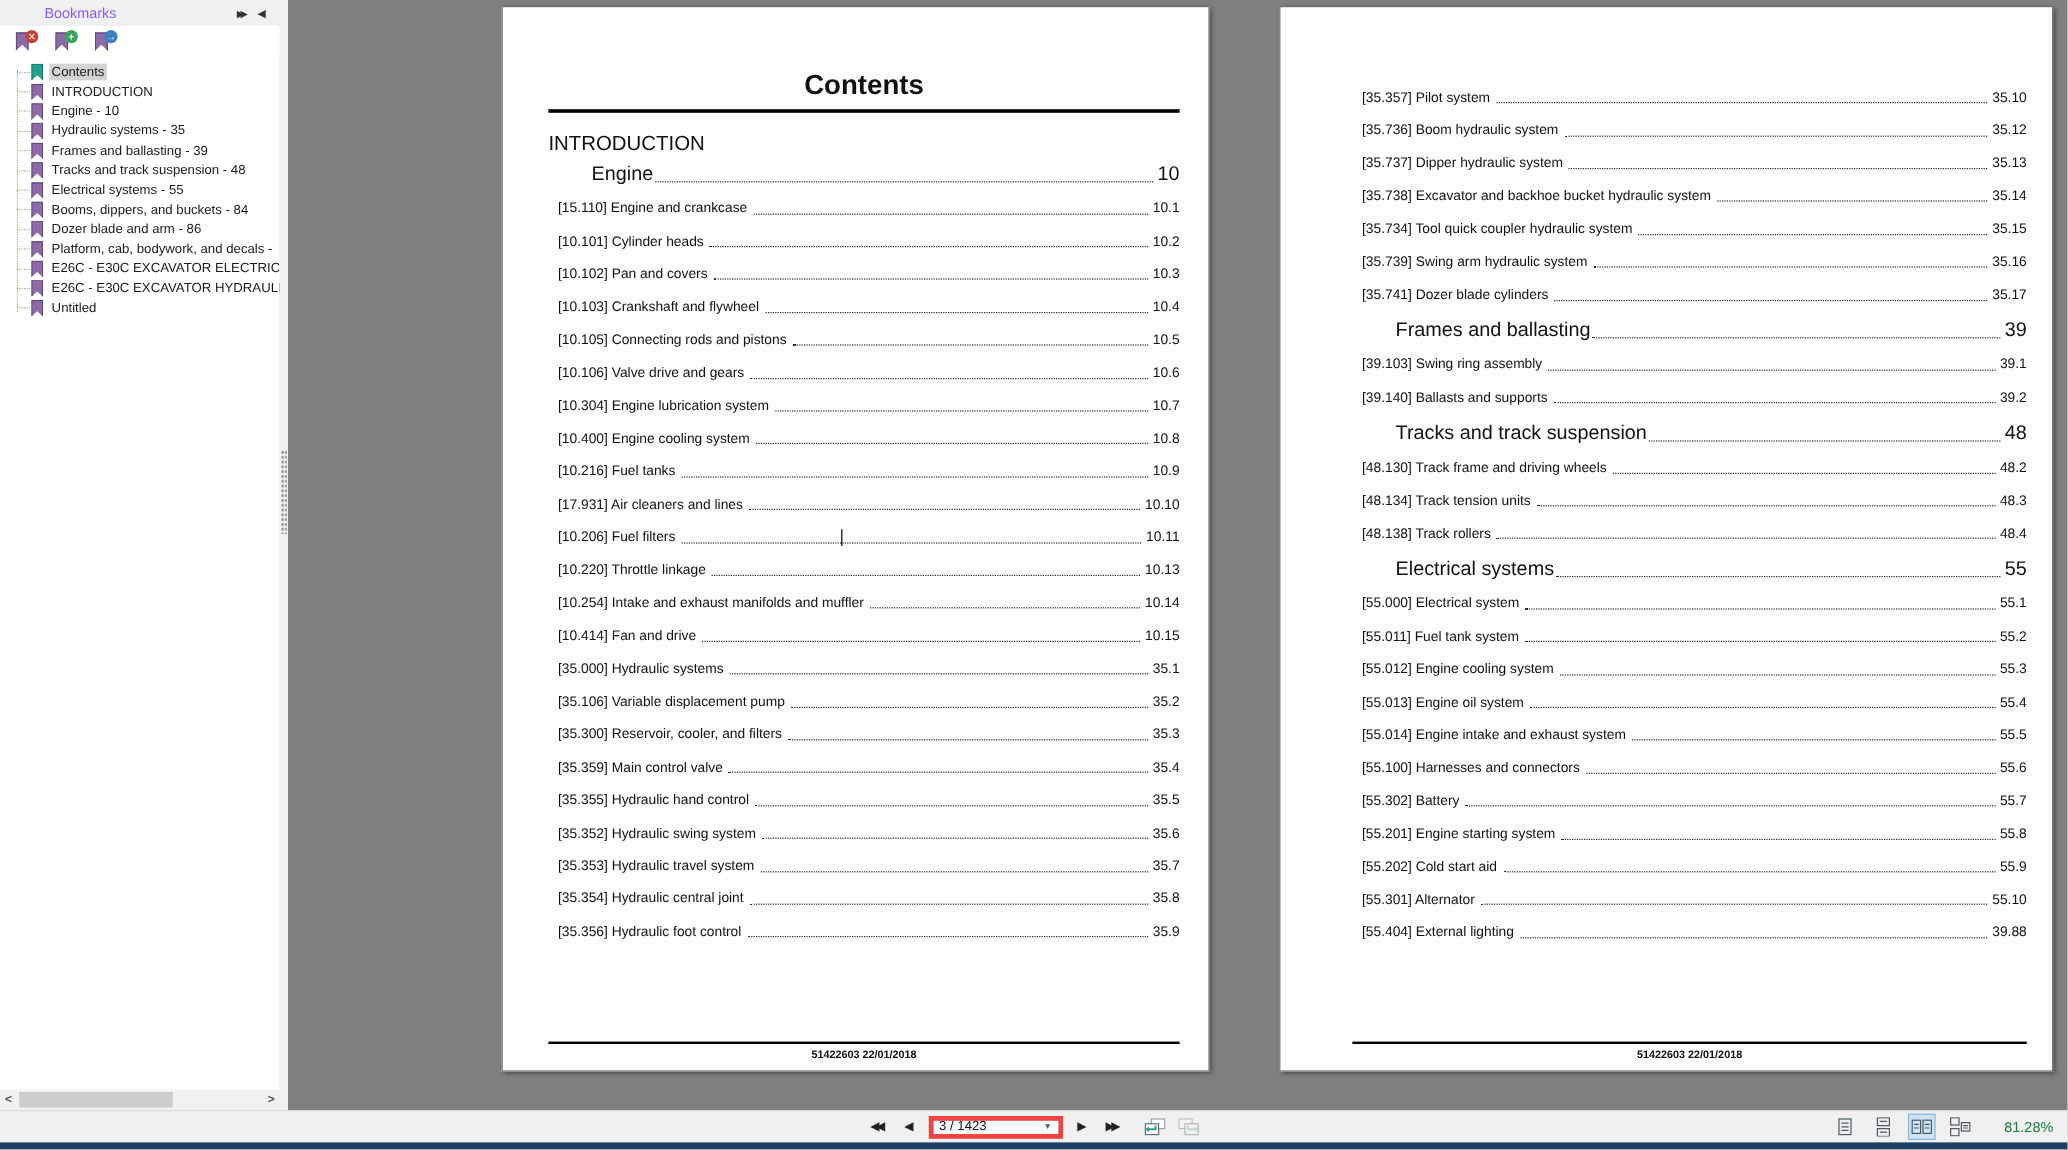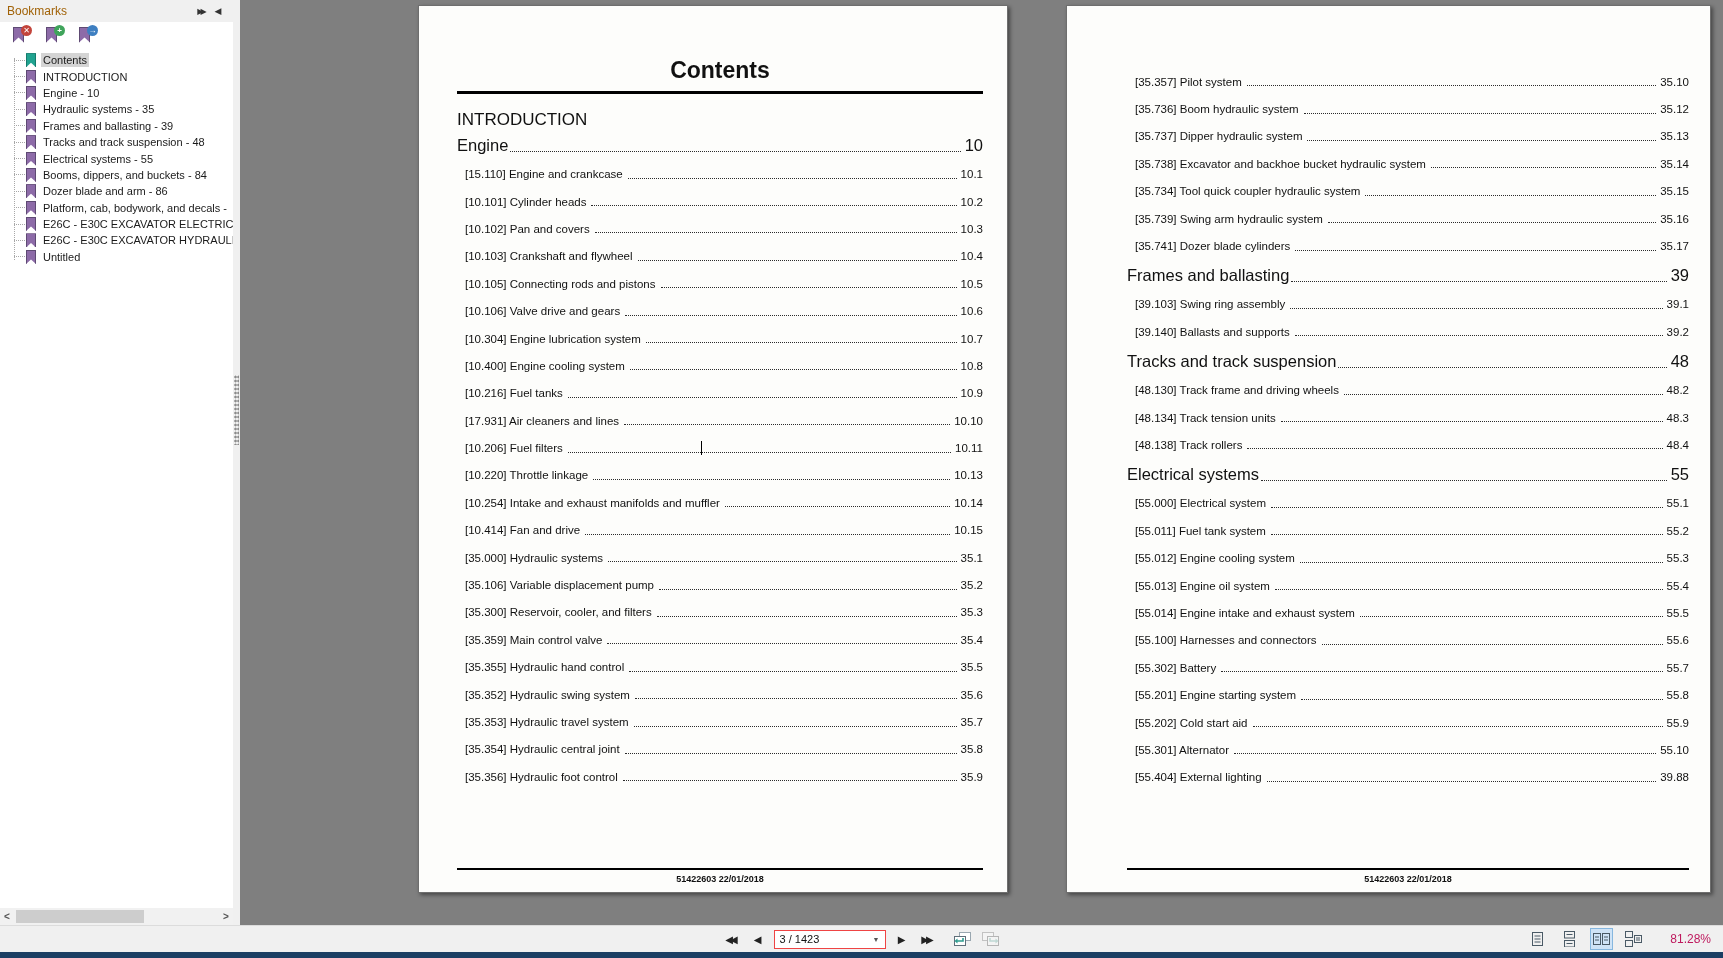--- a/index.html
+++ b/index.html
@@ -3,21 +3,21 @@
 <meta charset="utf-8">
 <style>
   * { margin:0; padding:0; box-sizing:border-box; }
   html,body { width:1723px; height:958px; overflow:hidden; }
   body { font-family:"Liberation Sans","DejaVu Sans",sans-serif; }
   #app { position:relative; width:1723px; height:958px; background:#efefef; }
 
   
   #sidebar { position:absolute; left:0; top:0; width:233px; height:925px; background:#ffffff; }
   .sb-header { height:22px; background:#f0f0f0; display:flex; align-items:center; padding:0 7px; }
-  .sb-title { font-size:12px; color:#a16207; flex:1; }
+  .sb-title { font-size:12px; color:#8b5cf6; flex:1;margin-left:30px; }
   .sb-hicon { color:#333; cursor:pointer; display:flex; align-items:center; justify-content:center; width:16px; height:16px; }
   .dbl-arrow { font-size:8px; letter-spacing:-3px; padding-right:3px; }
   .sm-arrow { font-size:9px; }
   .sb-toolbar { height:26px; display:flex; align-items:center; gap:18px; padding:2px 0 0 13px; background:#fff; }
   .rb-btn { position:relative; width:15px; height:19px; cursor:pointer; }
   .ribbon { display:inline-block; width:11px; height:16px; background:#8d6ba8; border:1px solid #5e4a73;
             clip-path:polygon(0 0,100% 0,100% 100%,50% 68%,0 100%); }
   .badge { position:absolute; right:-4px; top:-2px; width:11px; height:11px; border-radius:50%;
            color:#fff; font-size:8px; line-height:11px; text-align:center; font-weight:bold; }
   .badge.red { background:#c3443b; } .badge.green { background:#3fa45b; } .badge.blue { background:#3e7fc1; }
@@ -49,21 +49,21 @@
   .page { position:absolute; top:5px; height:888px; background:#fdfdfb; border:1px solid #6e6e6e;
           box-shadow:2px 2px 4px rgba(0,0,0,.45); color:#111; }
   #pageLeft  { left:178px; width:590px; padding:0 24px 0 38px; }
   #pageRight { left:826px; width:645px; padding:62px 21px 0 60px; }
 
   .doc-title { margin-top:50px; text-align:center; font-size:23px; font-weight:bold; line-height:28px; }
   .title-rule { margin-top:7px; height:2.5px; background:#000; }
   .toc-heading { margin-top:16px; font-size:17px; line-height:20px; color:#111; }
 
   .toc-row { display:flex; align-items:center; cursor:pointer; }
-  .toc-row.section { height:31px; font-size:16.5px; }
+  .toc-row.section { height:31px; font-size:16.5px;margin-left:36px; }
   .toc-row.entry { height:27.4px; font-size:11.5px; }
   .toc-row.entry .toc-label { padding-left:8px;text-align:right; }
   .toc-label { white-space:nowrap; }
   .leader { flex:1; border-bottom:1.6px dotted #2b2b2b; margin:0 4px 0 5px; position:relative;
             transform:translateY(4px); }
   .toc-row.section .leader { transform:translateY(6px); margin-left:2px; }
   .toc-page { white-space:nowrap; }
   .caret { position:absolute; left:133px; bottom:-3px; width:1.5px; height:14px; background:#000; }
 
   .page-footer { position:absolute; bottom:8px; border-top:2px solid #000; text-align:center;
@@ -71,31 +71,31 @@
   #pageLeft .page-footer { left:38px; right:24px; }
   #pageRight .page-footer { left:60px; right:21px; }
 
   
   #toolbar { position:absolute; left:0; top:925px; width:1723px; height:27px; background:#f0f0f0;
              border-top:1px solid #dcdcdc; display:flex; align-items:center; }
   .nav-cluster { position:absolute; left:50%; transform:translateX(-50%); display:flex; align-items:center; gap:6px; }
   .tb-btn { min-width:20px; height:20px; display:flex; align-items:center; justify-content:center;
             color:#222; cursor:pointer; font-size:10px; }
   .tb-btn .dbl { letter-spacing:-3px; padding-right:3px; }
-  .page-box { width:112px; height:19px; background:#fff; border:1px solid #ef4444; display:flex;
+  .page-box { width:112px; height:19px; background:#fff; border:4px solid #ef4444; display:flex;
               align-items:center; font-size:11px; color:#111; padding:0 5px; cursor:text; }
   .page-box .dd { margin-left:auto; font-size:7px; color:#555; padding-left:6px; }
   .view-nav { display:flex; gap:6px; margin-left:8px; }
   .vn-btn { width:22px; height:20px; display:flex; align-items:center; justify-content:center; cursor:pointer; }
 
   .right-cluster { position:absolute; right:12px; display:flex; align-items:center; gap:9px; }
   .layout-btn { width:23px; height:22px; display:flex; align-items:center; justify-content:center;
                 cursor:pointer; border:1px solid transparent; }
   .layout-btn.active { background:#cfe3f6; border-color:#86b7df; }
-  .zoom-text { font-size:12px; color:#be185d; margin-left:16px; }
+  .zoom-text { font-size:12px; color:#15803d; margin-left:16px; }
 
   
   #statusbar { position:absolute; left:0; top:952px; width:1723px; height:6px; background:#1b3e63; }
 </style>
 </head>
 <body>
 
 <div id="app">
 
   <div id="sidebar">

